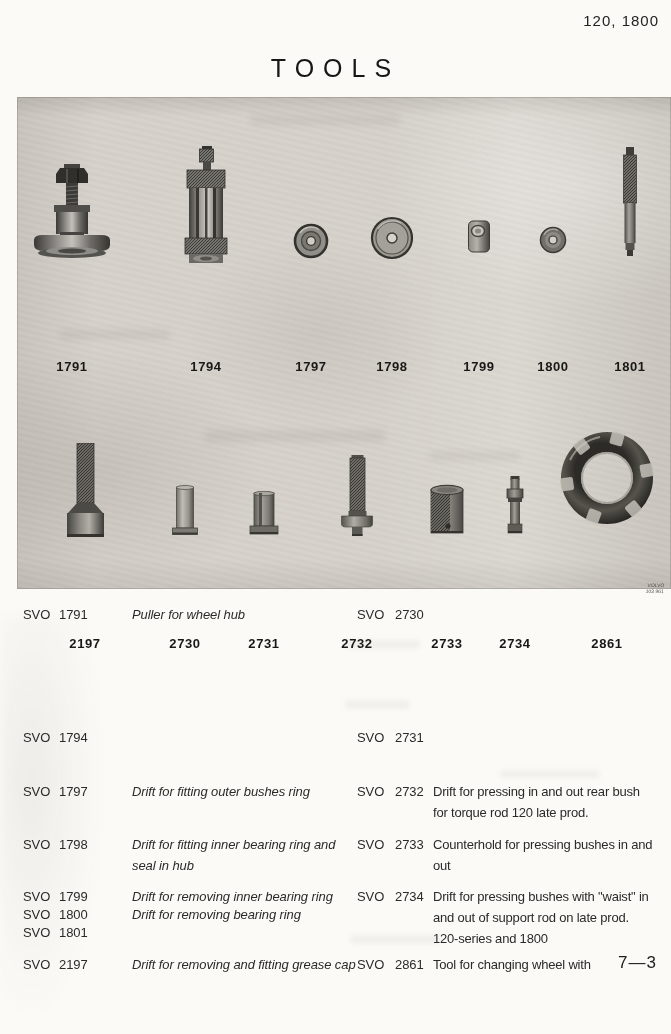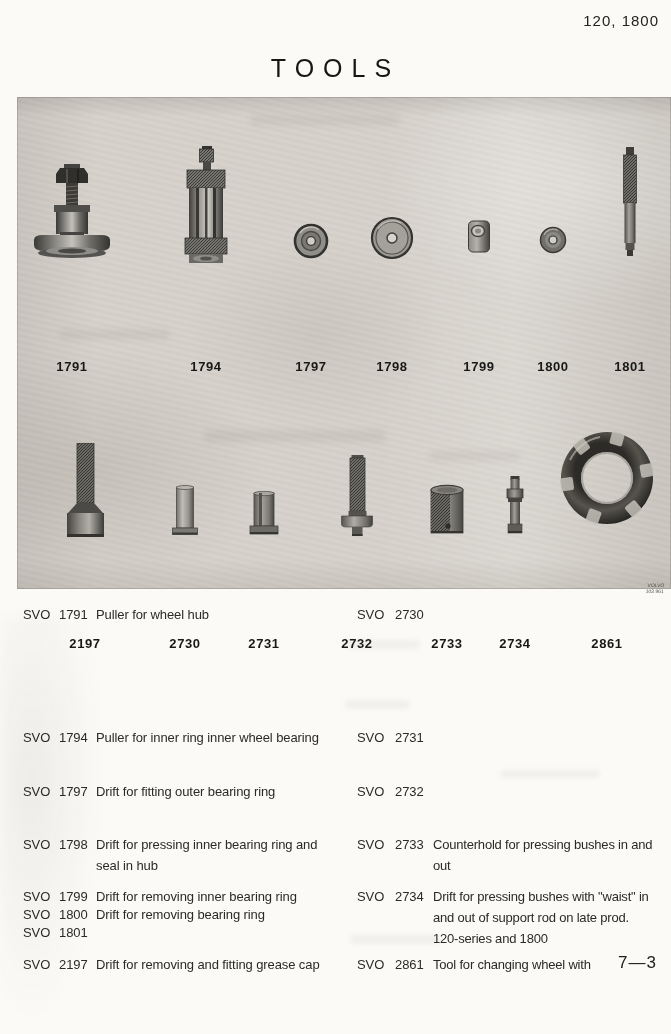--- a/index.html
+++ b/index.html
@@ -42,21 +42,21 @@
   .ghost.txt{background:rgba(104,99,88,0.07);filter:blur(2.5px);}
   .wash{position:absolute;left:0;top:615px;width:105px;height:410px;
         background:radial-gradient(ellipse at 30% 40%, rgba(60,58,52,0.07), transparent 70%);
         filter:blur(6px);}
   
   .row{position:absolute;font-size:13px;line-height:20.8px;letter-spacing:-0.1px;color:#2b2a28;}
   .row .pfx{position:absolute;left:0;top:0;}
   .row .num{position:absolute;top:0;}
   .row.left{left:23px;width:335px;}
   .row.left .num{left:36px;}
-  .row.left .desc{margin-left:73px;width:272px;}
+  .row.left .desc{margin-left:109px;width:272px;font-style:italic;}
   .row.right{left:357px;width:310px;}
   .row.right .num{left:38px;}
   .row.right .desc{margin-left:76px;width:238px;letter-spacing:-0.2px;}
   .desc{white-space:pre-line;}
   
   .pageno{position:absolute;top:953px;right:14px;font-size:17px;letter-spacing:1px;color:#1d1d1b;}
 </style>
 </head>
 <body>
 
@@ -382,31 +382,30 @@
 <div class="wash"></div>
 
 <div class="row left" style="top:605px;">
   <span class="pfx">SVO</span>
   <span class="num">1791</span>
   <div class="desc">Puller for wheel hub</div>
 </div>
 <div class="row left" style="top:728px;">
   <span class="pfx">SVO</span>
   <span class="num">1794</span>
-  <div class="desc">Puller for inner ring inner wheel bearing</div>
 </div>
 <div class="row left" style="top:782px;">
   <span class="pfx">SVO</span>
   <span class="num">1797</span>
-  <div class="desc">Drift for fitting outer bearing ring</div>
+  <div class="desc">Drift for fitting outer bushes ring</div>
 </div>
 <div class="row left" style="top:835px;">
   <span class="pfx">SVO</span>
   <span class="num">1798</span>
-  <div class="desc">Drift for pressing inner bearing ring and
+  <div class="desc">Drift for fitting inner bearing ring and
 seal in hub</div>
 </div>
 <div class="row left" style="top:887px;">
   <span class="pfx">SVO</span>
   <span class="num">1799</span>
   <div class="desc">Drift for removing inner bearing ring</div>
 </div>
 <div class="row left" style="top:905px;">
   <span class="pfx">SVO</span>
   <span class="num">1800</span>
@@ -426,20 +425,22 @@
   <span class="pfx">SVO</span>
   <span class="num">2730</span>
 </div>
 <div class="row right" style="top:728px;">
   <span class="pfx">SVO</span>
   <span class="num">2731</span>
 </div>
 <div class="row right" style="top:782px;">
   <span class="pfx">SVO</span>
   <span class="num">2732</span>
+  <div class="desc">Drift for pressing in and out rear bush
+for torque rod 120 late prod.</div>
 </div>
 <div class="row right" style="top:835px;">
   <span class="pfx">SVO</span>
   <span class="num">2733</span>
   <div class="desc">Counterhold for pressing bushes in and
 out</div>
 </div>
 <div class="row right" style="top:887px;">
   <span class="pfx">SVO</span>
   <span class="num">2734</span>

